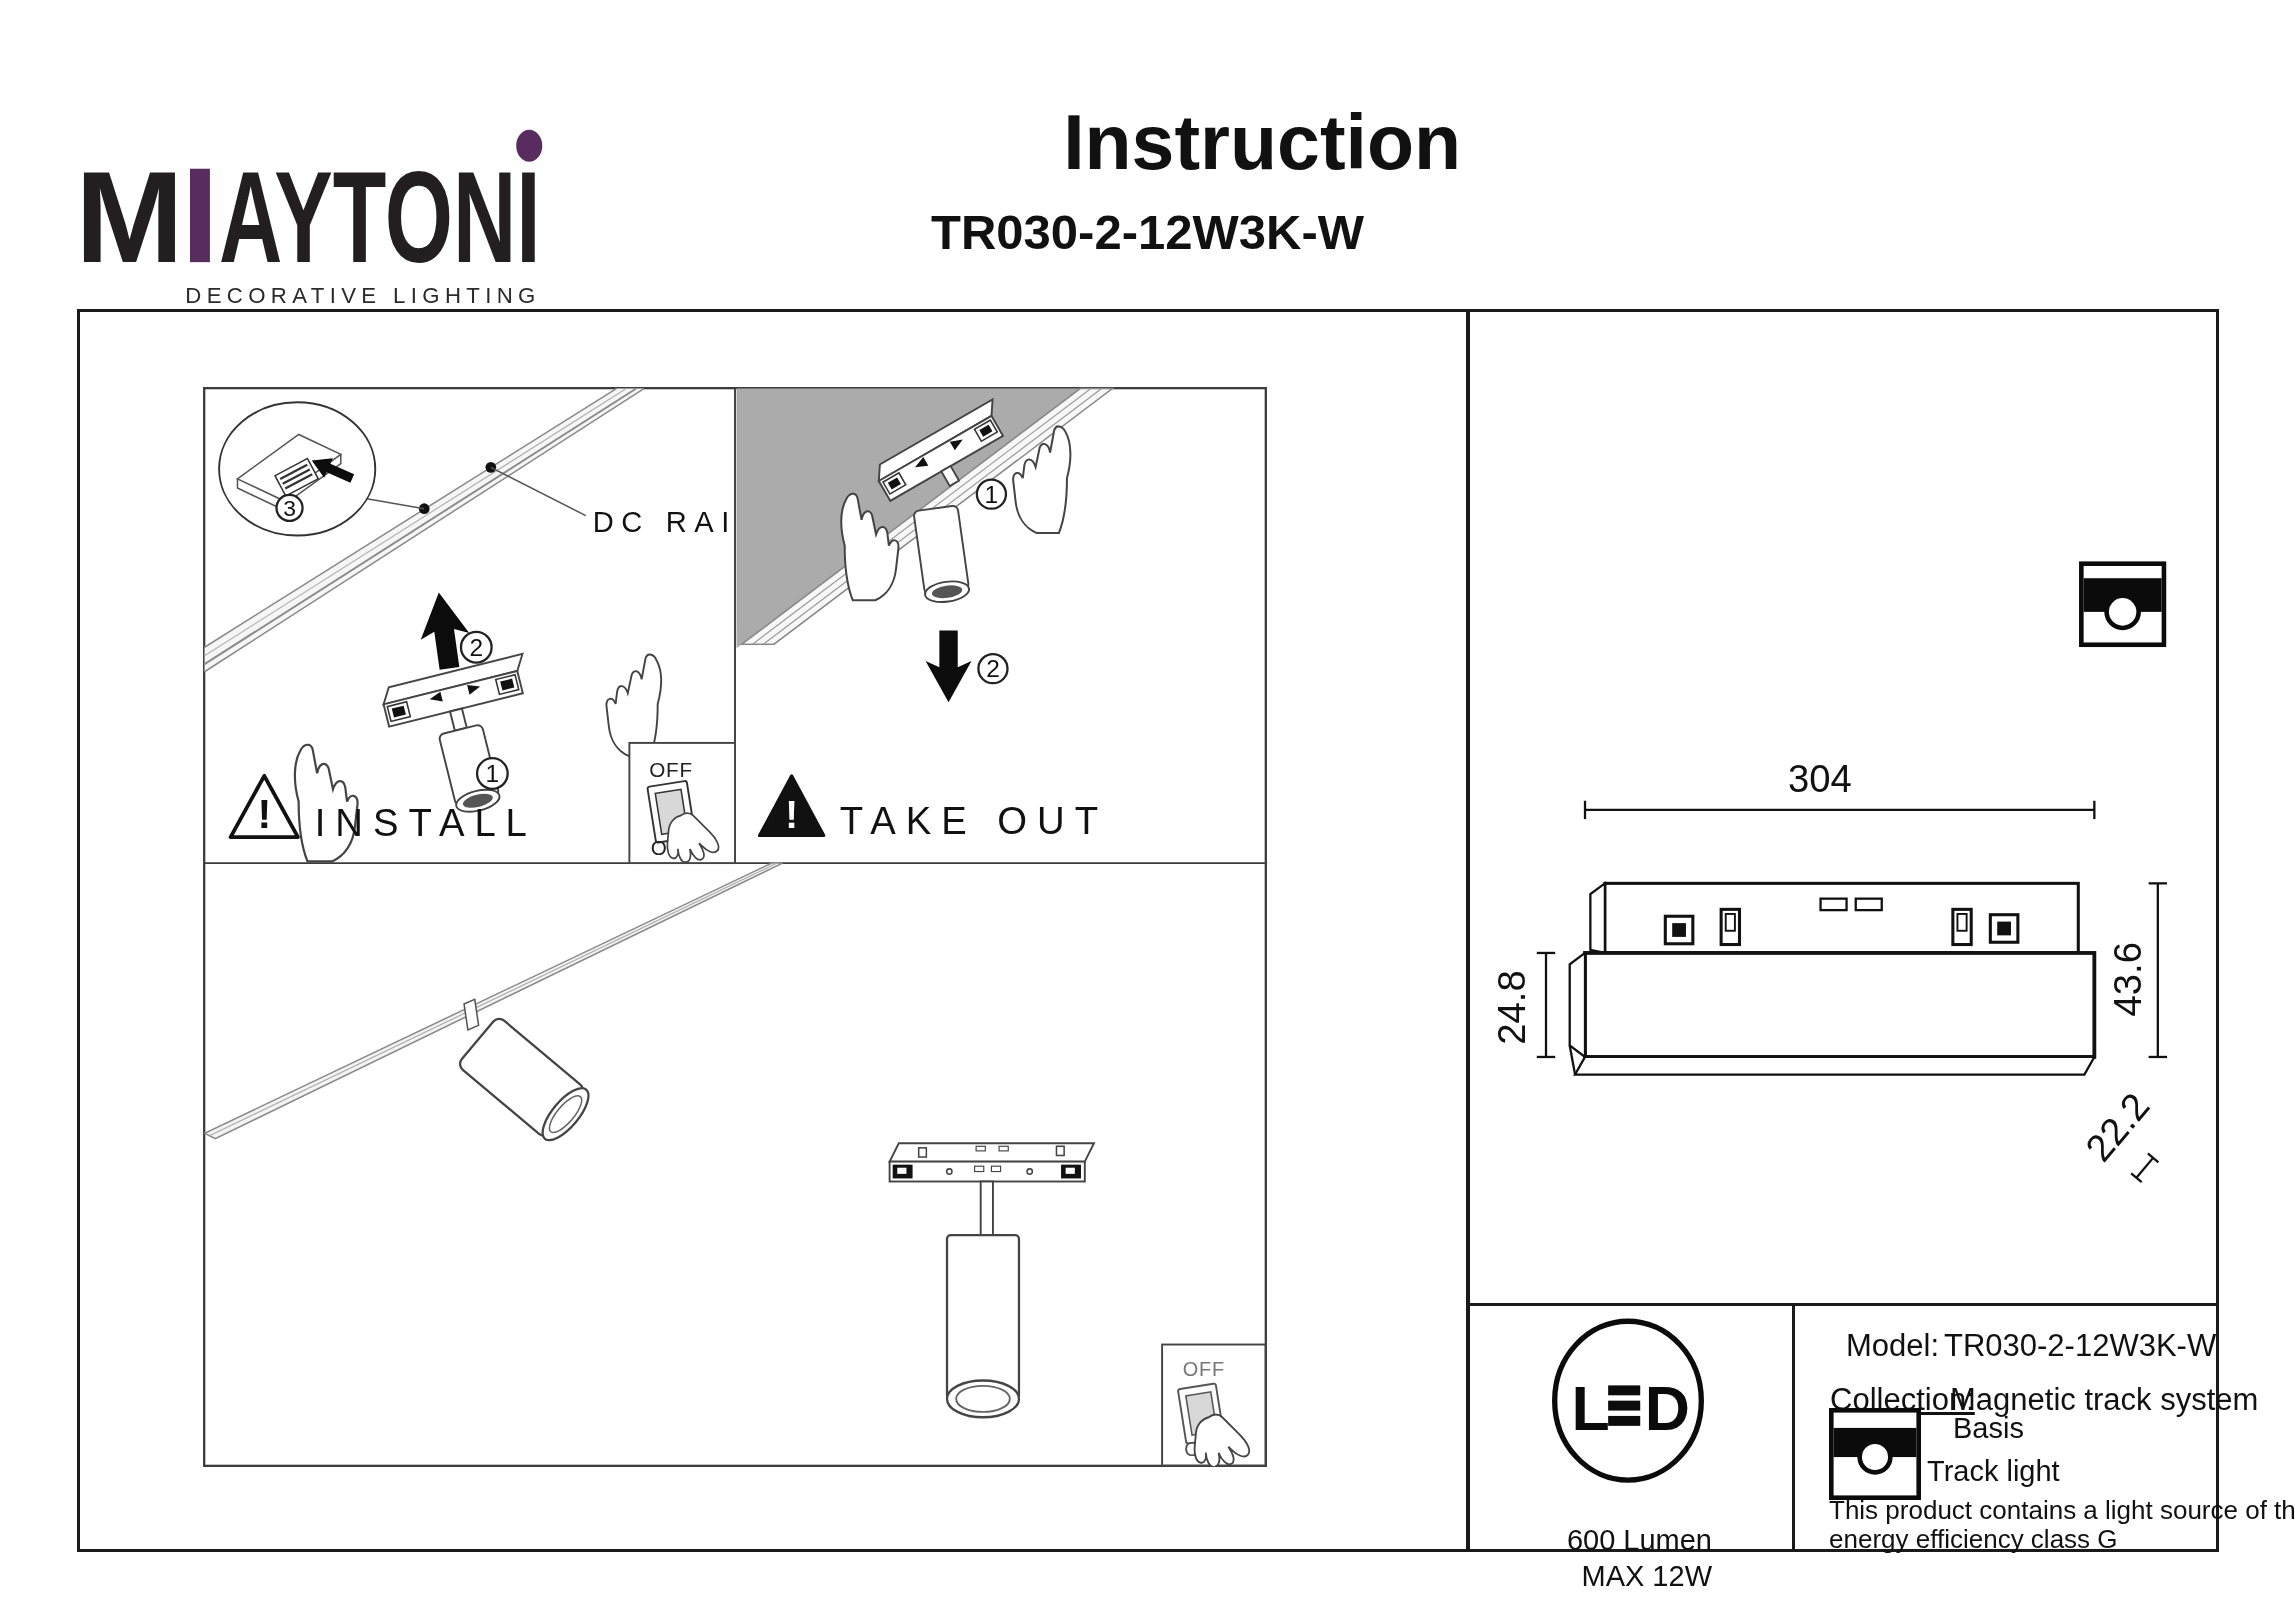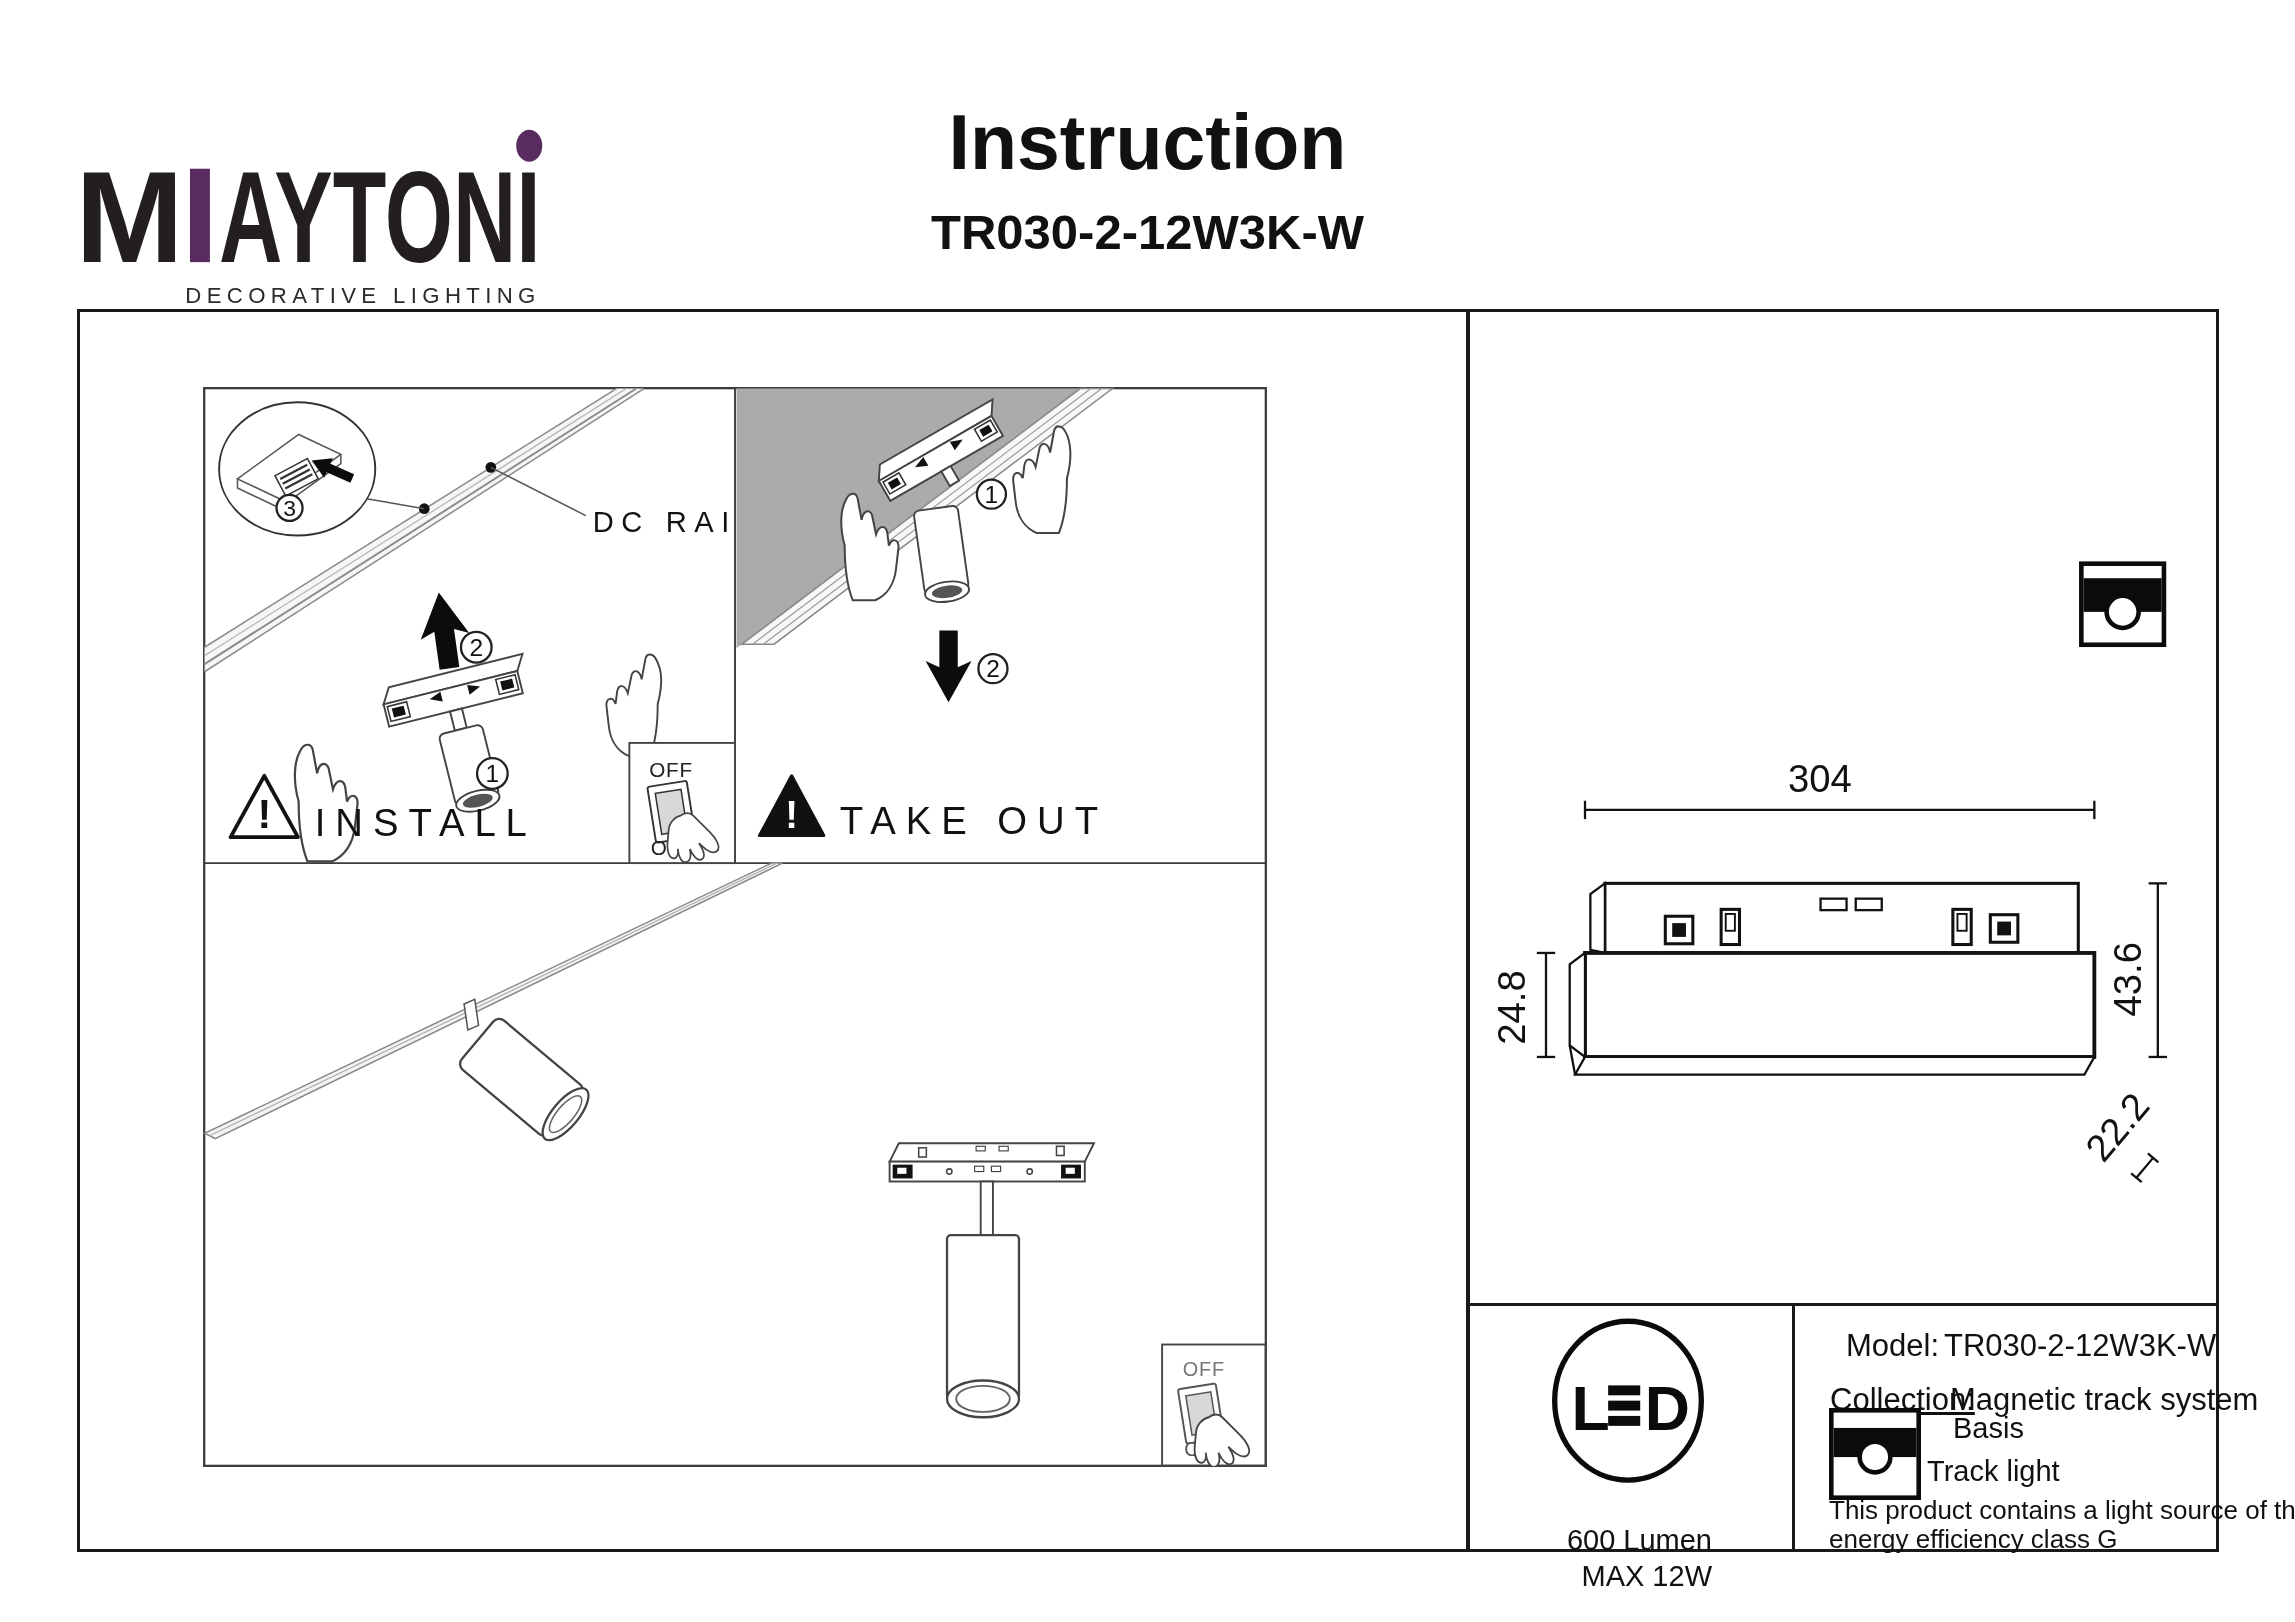--- a/index.html
+++ b/index.html
@@ -2,21 +2,21 @@
 <html style="font-size:12.2px"><head>
 <meta charset="utf-8">
 <style>
   * { margin:0; padding:0; box-sizing:border-box; }
   html,body { background:#ffffff; }
   .page {
     position:relative; width:2295px; height:1623px; background:#fff;
     font-family:"Liberation Sans", sans-serif; color:#111; overflow:hidden;
   }
   .abs { position:absolute; }
-  .title { font-size:77px; font-weight:bold; text-align:center; letter-spacing:0px; }
+  .title { font-size:77px; font-weight:bold; text-align:right; letter-spacing:0px; }
   .subtitle { font-size:49px; font-weight:bold; text-align:center; margin-top:17px; }
   .line { position:absolute; background:#1a1a1a; }
   .outer-frame { position:absolute; border:3.8px solid #1a1a1a; background:transparent; }
   .lbl { position:absolute; white-space:nowrap; }
   svg text { font-family:"Liberation Sans", sans-serif; }
 </style>
 </head>
 <body>
 
 <div class="page">

